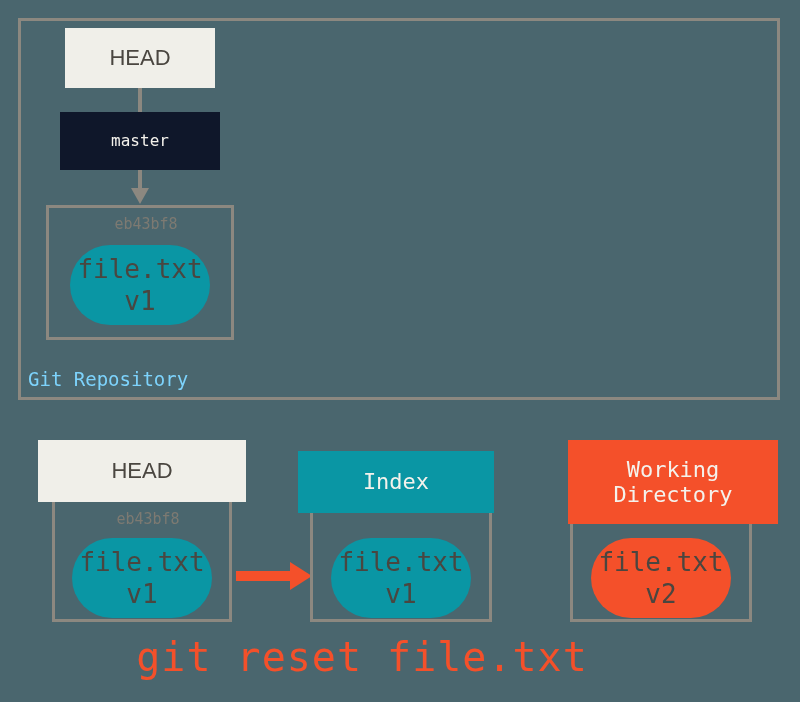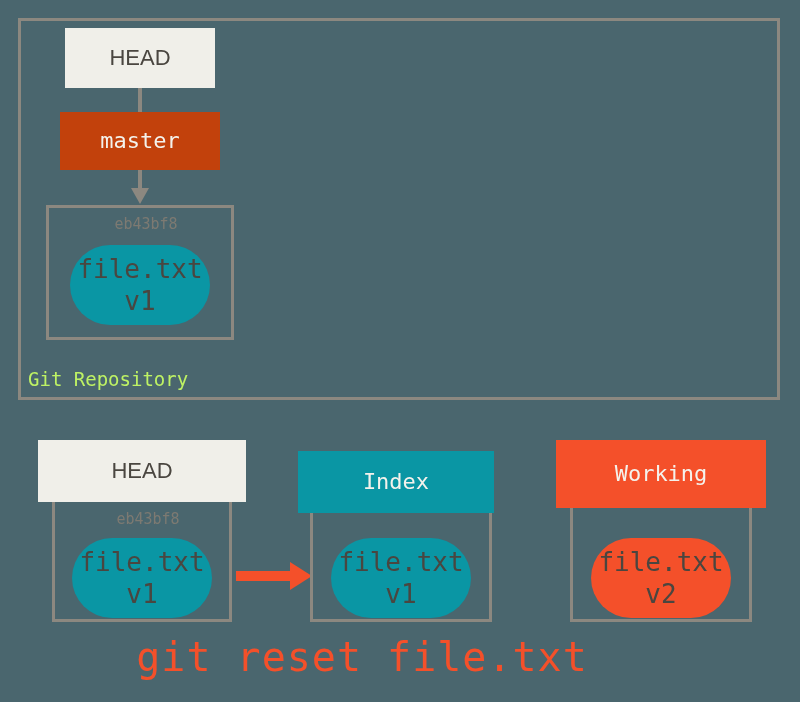--- a/index.html
+++ b/index.html
@@ -30,44 +30,44 @@
     height: 382px;
     border: 3px solid #8c8880;
     box-sizing: border-box;
   }
   .repo-label {
     position: absolute;
     left: 28px;
     top: 368px;
     font-size: 19px;
     letter-spacing: 0px;
-    color: #bef264;
+    color: #7dd3fc;
     white-space: nowrap;
   }
 
   
   .node-box {
     position: absolute;
     box-sizing: border-box;
     display: flex;
     align-items: center;
     justify-content: center;
     text-align: center;
     line-height: 1.15;
   }
   .head-box {
     background: #f0efe9;
     color: #4a4640;
     font-family: "Liberation Sans", sans-serif;
     font-size: 22px;
   }
   .master-box {
-    background: #c2410c;
+    background: #0f172a;
     color: #f4f2ec;
-    font-size: 22px;
+    font-size: 16px;
   }
   .index-box {
     background: #0a96a4;
     color: #f4f2ec;
     font-size: 22px;
   }
   .wd-box {
     background: #f4502a;
     color: #f4f2ec;
     font-size: 22px;
@@ -192,22 +192,23 @@
   <div class="container-box container-open-top" style="left:310px; top:500px; width:182px; height:122px;"></div>
   <div class="node-box index-box" style="left:298px; top:440px; width:196px; height:62px;margin-top:11px;">
     <span>Index</span>
   </div>
   <div class="blob blob-teal" style="left:331px; top:538px; width:140px; height:80px;">
     <span>file.txt</span>
     <span>v1</span>
   </div>
 
   <div class="container-box container-open-top" style="left:570px; top:500px; width:182px; height:122px;"></div>
-  <div class="node-box wd-box" style="left:556px; top:440px; width:210px; height:68px; flex-direction:column;">
+  <div class="node-box wd-box" style="left:568px; top:440px; width:210px; height:84px; flex-direction:column;">
     <span>Working</span>
+    <span>Directory</span>
   </div>
   <div class="blob blob-red" style="left:591px; top:538px; width:140px; height:80px;">
     <span>file.txt</span>
     <span>v2</span>
   </div>
 
   <div class="command">git reset file.txt</div>
 
 </div>
 

